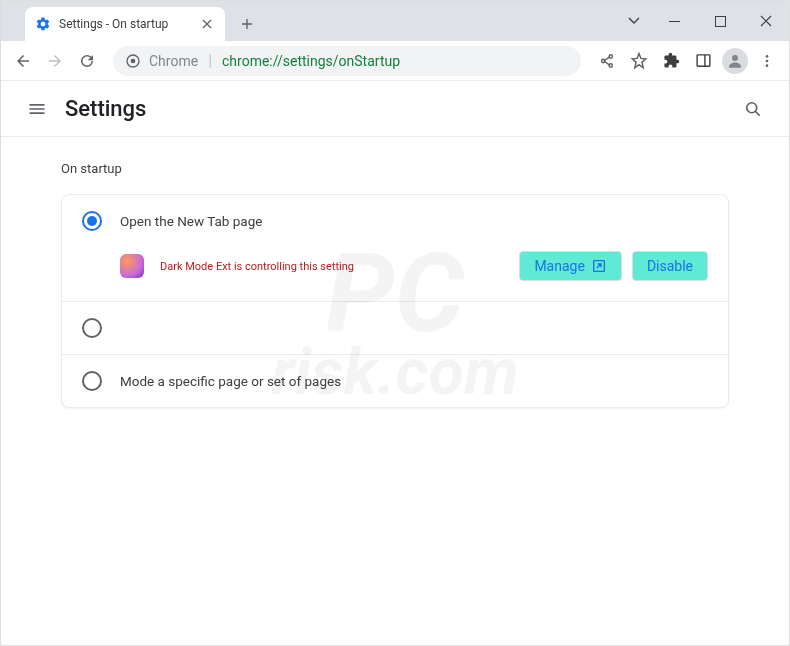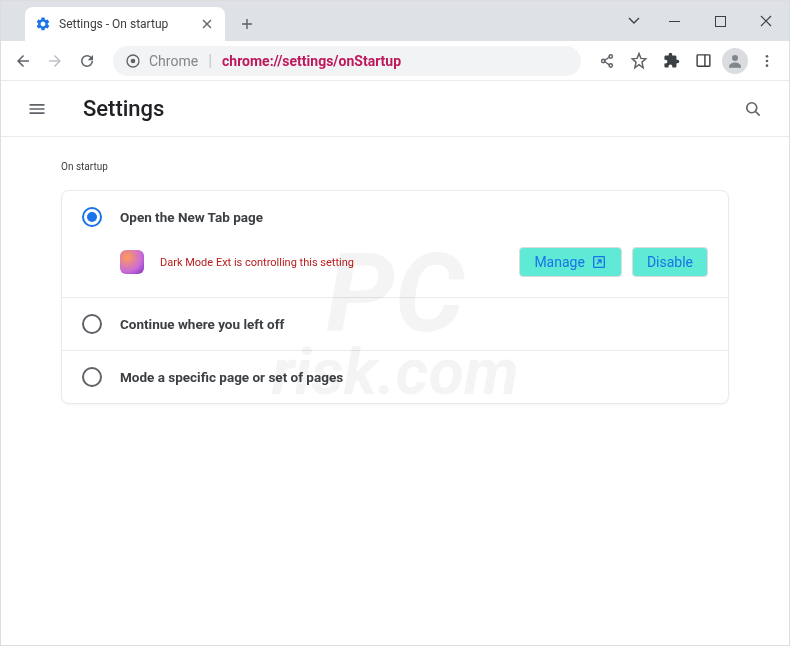--- a/index.html
+++ b/index.html
@@ -17,35 +17,35 @@
     .tab-dropdown { width: 34px; display: flex; align-items: center; justify-content: center; cursor: pointer; }
     
     
     .toolbar { height: 40px; background: #fff; display: flex; align-items: center; padding: 0 8px; gap: 4px; border-bottom: 1px solid #e8eaed; justify-content: flex-end; }
     .nav-btn { width: 28px; height: 28px; display: flex; align-items: center; justify-content: center; border-radius: 50%; cursor: pointer; color: #5f6368; }
     .nav-btn.disabled { color: #bdc1c6; cursor: default; }
     .omnibox { flex: 1; height: 30px; background: #f1f3f4; border-radius: 15px; display: flex; align-items: center; padding: 0 12px; margin: 0 8px; gap: 8px; }
     .omnibox-icon { color: #5f6368; display: flex; }
     .omnibox-text { font-size: 14px; color: #80868b; display: flex; align-items: center; gap: 4px; }
     .omnibox-text .sep { color: #c4c7c9; margin: 0 6px; font-size: 16px; }
-    .omnibox-text .url { color: #be185d; font-weight: bold; }
+    .omnibox-text .url { color: #15803d; }
     .tool-btn { width: 28px; height: 28px; display: flex; align-items: center; justify-content: center; border-radius: 50%; cursor: pointer; color: #5f6368; }
     .avatar { width: 26px; height: 26px; border-radius: 50%; background: #dadce0; display: flex; align-items: center; justify-content: center; }
     
     
     .settings-header { height: 56px; display: flex; align-items: center; padding: 0 16px; border-bottom: 1px solid #e8eaed; }
     .menu-btn { width: 40px; height: 40px; display: flex; align-items: center; justify-content: center; cursor: pointer; border-radius: 50%; color: #5f6368; }
-    .settings-title { font-size: 22px; color: #202124; font-weight: 500; margin-left: 26px; }
+    .settings-title { font-size: 22px; color: #202124; font-weight: 500; margin-left: 8px; }
     .search-settings { margin-left: auto; width: 40px; height: 40px; display: flex; align-items: center; justify-content: center; cursor: pointer; border-radius: 50%; color: #5f6368; }
     
     
     .content { padding: 24px 60px; }
-    .section-title { font-size: 10px; color: #3c4043; margin-bottom: 18px; }
+    .section-title { font-size: 13px; color: #3c4043; margin-bottom: 18px; }
     .card { background: #fff; border-radius: 8px; border: 1px solid #e8eaed; box-shadow: 0 1px 2px rgba(0,0,0,0.05); }
-    .row { padding: 16px 20px; display: flex; align-items: center; gap: 18px; border-bottom: 1px solid #e8eaed; font-weight: bold; }
+    .row { padding: 16px 20px; display: flex; align-items: center; gap: 18px; border-bottom: 1px solid #e8eaed; }
     .row:last-child { border-bottom: none; }
     .radio { width: 20px; height: 20px; border: 2px solid #5f6368; border-radius: 50%; display: flex; align-items: center; justify-content: center; flex-shrink: 0; }
     .radio.selected { border-color: #1a73e8; }
     .radio.selected::after { content: ''; width: 10px; height: 10px; background: #1a73e8; border-radius: 50%; }
     .row-label { font-size: 13.5px; color: #3c4043; flex: 1; }
     .sub-row { padding: 12px 20px 20px 58px; display: flex; align-items: center; gap: 16px; border-bottom: 1px solid #e8eaed; }
     .ext-icon { width: 24px; height: 24px; border-radius: 6px; background: radial-gradient(circle at 30% 30%, #ff9a56, #c96dd8 60%, #7b2cbf); flex-shrink: 0; }
     .sub-text { font-size: 11px; color: #b91c1c; flex: 1; }
     .btn-group { display: flex; gap: 10px; }
     .btn { padding: 6px 14px; border: 1px solid #dadce0; background: #5eead4; border-radius: 4px; color: #1a73e8; font-size: 14px; cursor: pointer; display: flex; align-items: center; gap: 6px; }
@@ -210,21 +210,20 @@
           </span>
         </button>
         <button class="btn">
           <span>Disable</span>
         </button>
       </div>
     </div>
 
     <div class="row">
       <div class="radio"></div>
-      <div class="row-label">Continue where you left off</div>
     </div>
 
     <div class="row">
       <div class="radio"></div>
       <div class="row-label">Mode a specific page or set of pages</div>
     </div>
 
   </div>
 </div>
 

